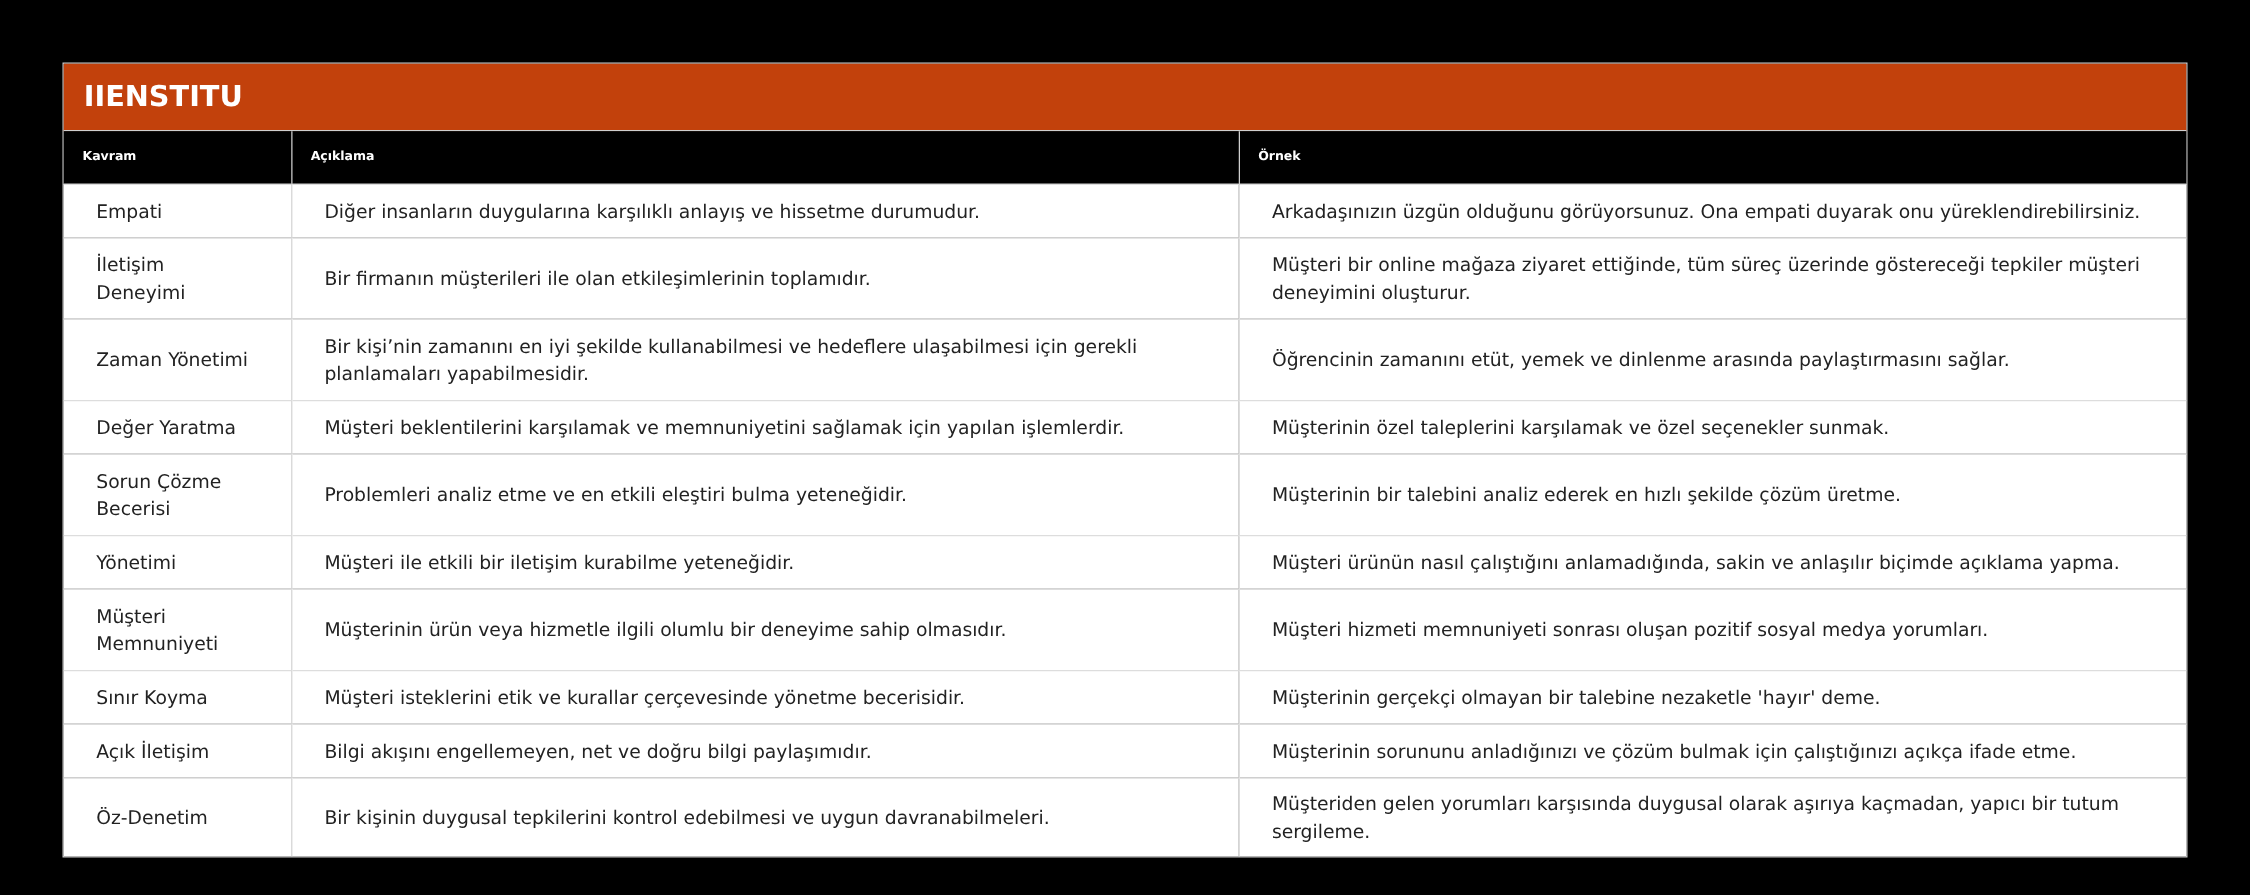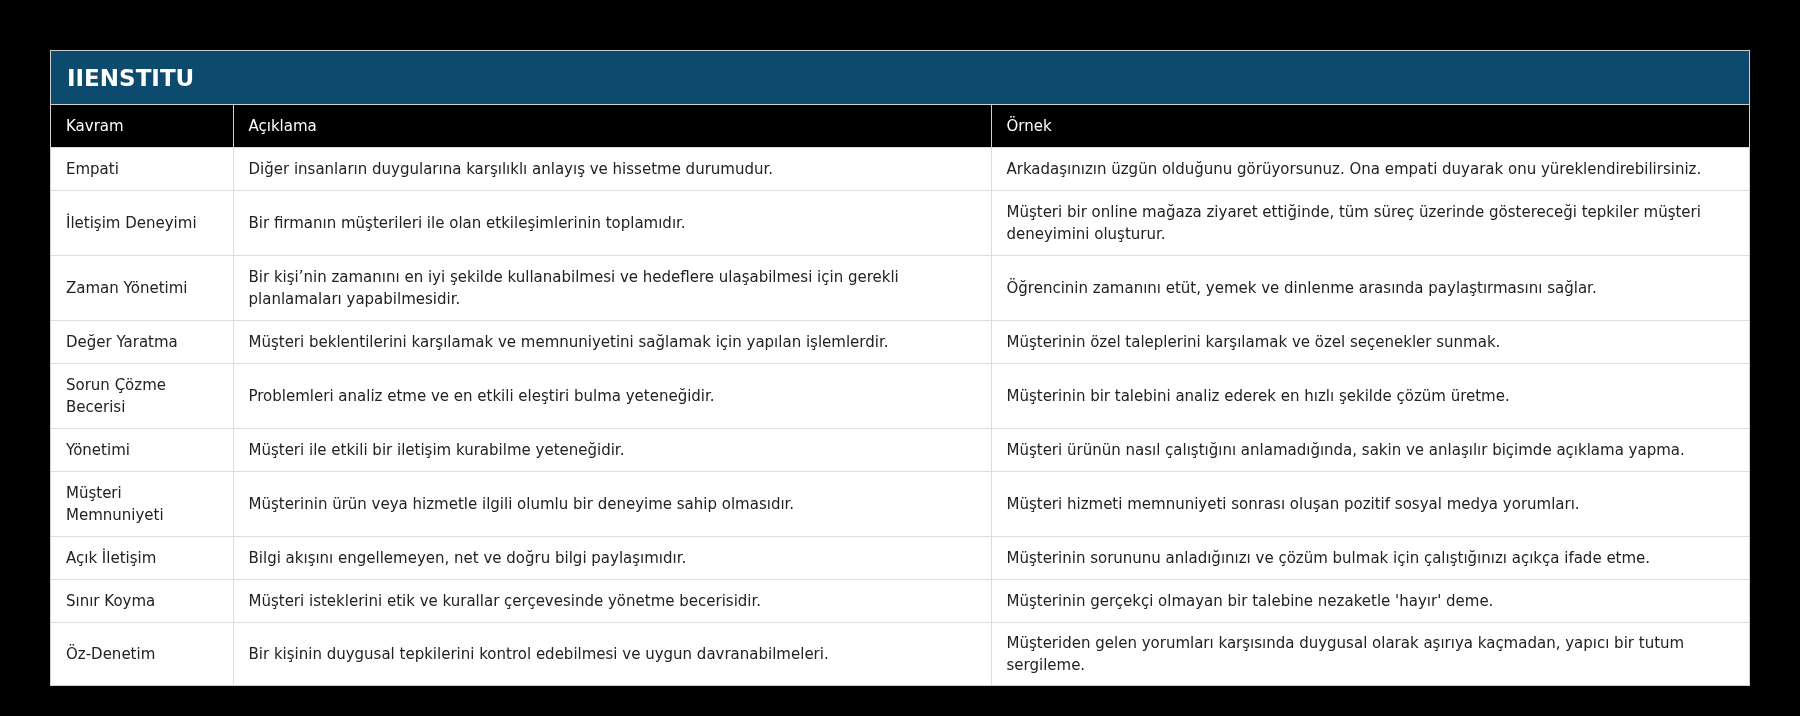--- a/index.html
+++ b/index.html
@@ -16,56 +16,56 @@
     .table-wrap {
       position: absolute;
       left: 50px;
       top: 50px;
       width: 1700px;
       border: 1px solid #cfcfcf;
       box-sizing: border-box;
     }
     .title-row {
       height: 54px;
-      background: #0c4a6e;
+      background: #c2410c;
       color: #ffffff;
       font-weight: bold;
       font-size: 23px;
       display: flex;
       align-items: center;
       padding-left: 16px;
       border-bottom: 1px solid #cfcfcf;
       box-sizing: border-box;
     }
     table {
       width: 100%;
       border-collapse: collapse;
       table-layout: fixed;
     }
     col.c1 { width: 182px; }
     col.c2 { width: 758px; }
     col.c3 { width: auto; }
     thead th {
       background: #000000;
       color: #ffffff;
-      font-weight: normal;
-      font-size: 15px;
+      font-weight: bold;
+      font-size: 10px;
       text-align: left;
       height: 42px;
       padding: 0 15px;
       border-left: 1px solid #cfcfcf;
       box-sizing: border-box;
     }
     thead th:first-child { border-left: none; }
     tbody td {
       background: #ffffff;
       color: #222222;
       font-size: 15px;
       line-height: 22px;
-      padding: 9px 15px;
+      padding: 9px 26px;
       border-top: 1px solid #dddddd;
       border-left: 1px solid #dddddd;
       vertical-align: middle;
     }
     tbody td:first-child { border-left: none; }
     tbody tr.single td { height: 24px; }
     tbody tr.double td { height: 46px; }
   </style>
 </head>
 <body>
@@ -115,28 +115,28 @@
         <td>Yönetimi</td>
         <td>Müşteri ile etkili bir iletişim kurabilme yeteneğidir.</td>
         <td>Müşteri ürünün nasıl çalıştığını anlamadığında, sakin ve anlaşılır biçimde açıklama yapma.</td>
       </tr>
       <tr class="double">
         <td>Müşteri Memnuniyeti</td>
         <td>Müşterinin ürün veya hizmetle ilgili olumlu bir deneyime sahip olmasıdır.</td>
         <td>Müşteri hizmeti memnuniyeti sonrası oluşan pozitif sosyal medya yorumları.</td>
       </tr>
       <tr class="single">
+        <td>Sınır Koyma</td>
+        <td>Müşteri isteklerini etik ve kurallar çerçevesinde yönetme becerisidir.</td>
+        <td>Müşterinin gerçekçi olmayan bir talebine nezaketle 'hayır' deme.</td>
+      </tr>
+      <tr class="single">
         <td>Açık İletişim</td>
         <td>Bilgi akışını engellemeyen, net ve doğru bilgi paylaşımıdır.</td>
         <td>Müşterinin sorununu anladığınızı ve çözüm bulmak için çalıştığınızı açıkça ifade etme.</td>
-      </tr>
-      <tr class="single">
-        <td>Sınır Koyma</td>
-        <td>Müşteri isteklerini etik ve kurallar çerçevesinde yönetme becerisidir.</td>
-        <td>Müşterinin gerçekçi olmayan bir talebine nezaketle 'hayır' deme.</td>
       </tr>
       <tr class="single">
         <td>Öz-Denetim</td>
         <td>Bir kişinin duygusal tepkilerini kontrol edebilmesi ve uygun davranabilmeleri.</td>
         <td>Müşteriden gelen yorumları karşısında duygusal olarak aşırıya kaçmadan, yapıcı bir tutum sergileme.</td>
       </tr>
     </tbody>
   </table>
 </div>
 

